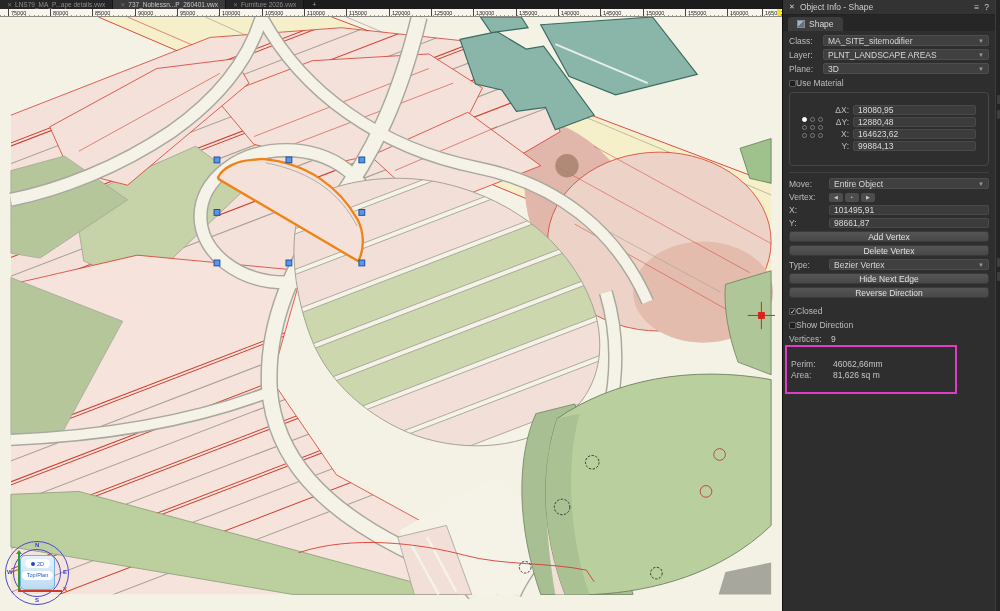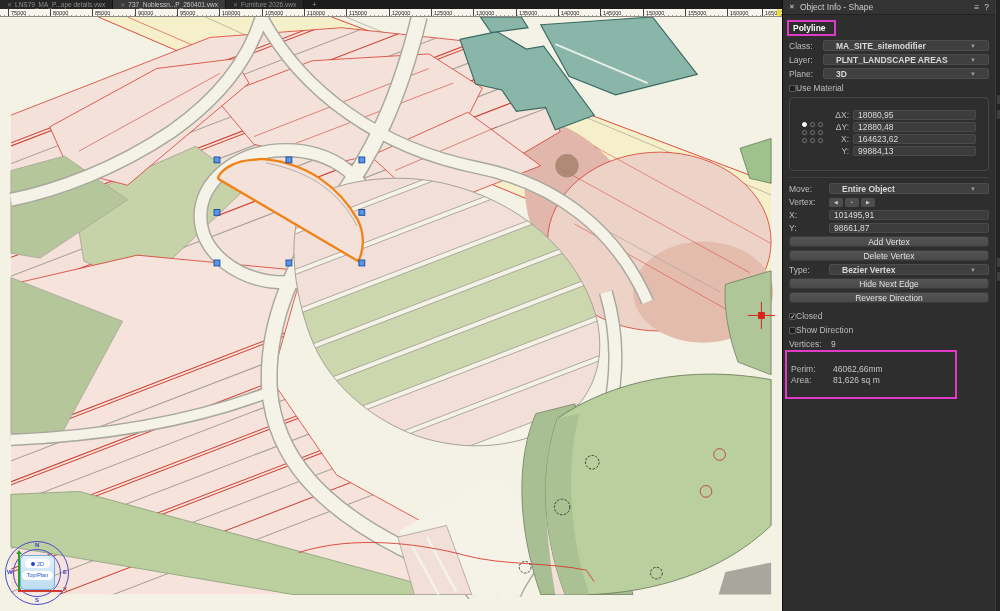--- a/index.html
+++ b/index.html
@@ -63,21 +63,21 @@
           border-radius:3px 3px 0 0; color:#ddd; }
   .cube { width:8px; height:8px; background:linear-gradient(135deg,#9fb6c9 50%,#5f7486 50%);
           border:1px solid #8a8a8a; }
   .p-body { padding:4px 6px 0 6px; }
   .hl { border:2px solid #e03ac9; }
   #type-row { display:flex; margin:1px 0 4px -2px; }
   #type-box { padding:1px 8px 1px 4px; color:#fff; font-weight:bold; }
   .frow { display:flex; align-items:center; margin-bottom:3px; }
   .frow label { width:34px; color:#bdbdbd; }
   .sel { flex:1; height:11px; background:#404040; border:1px solid #4d4d4d; border-radius:2px;
-         color:#d8d8d8; display:flex; align-items:center; padding:0 12px;font-weight:bold; }
+         color:#d8d8d8; display:flex; align-items:center; padding:0 4px; }
   .sel .grow { flex:1; }
   .sel .car { color:#999; font-size:6px; }
   .chk-row { display:flex; align-items:center; margin:4px 0; color:#bdbdbd; }
   .chk { width:7px; height:7px; background:#1f1f1f; border:1px solid #5a5a5a; border-radius:1px;
          font-size:7px; line-height:6px; color:#ddd; text-align:center; }
   .group { border:1px solid #474747; border-radius:4px; padding:12px; display:flex; gap:5px;
            margin:2px 0 6px 0; }
   .radgrid { display:grid; grid-template-columns:repeat(3,8px); grid-auto-rows:8px; align-content:center; }
   .rad { width:5px; height:5px; border:1px solid #787878; border-radius:50%; }
   .rad.on { background:#fff; border-color:#fff; }
@@ -353,24 +353,27 @@
   </div>
 
   <div id="panel">
     <div id="panel-header">
       <span style="font-size:7px">✕</span>
       <span>Object Info - Shape</span>
       <span class="grow"></span>
       <span>≡</span>
       <span>?</span>
     </div>
+    <div id="panel-tabs">
+      <div class="ptab">
+        <span class="cube"></span>
+        <span>Shape</span>
+      </div>
+    </div>
     <div class="p-body">
-      <div id="type-row">
-        <div id="type-box" class="hl">Polyline</div>
-      </div>
 
       <div class="frow">
         <label>Class:</label>
         <div class="sel">
           <span class="grow">MA_SITE_sitemodifier</span>
           <span class="car">▼</span>
         </div>
       </div>
       <div class="frow">
         <label>Layer:</label>

